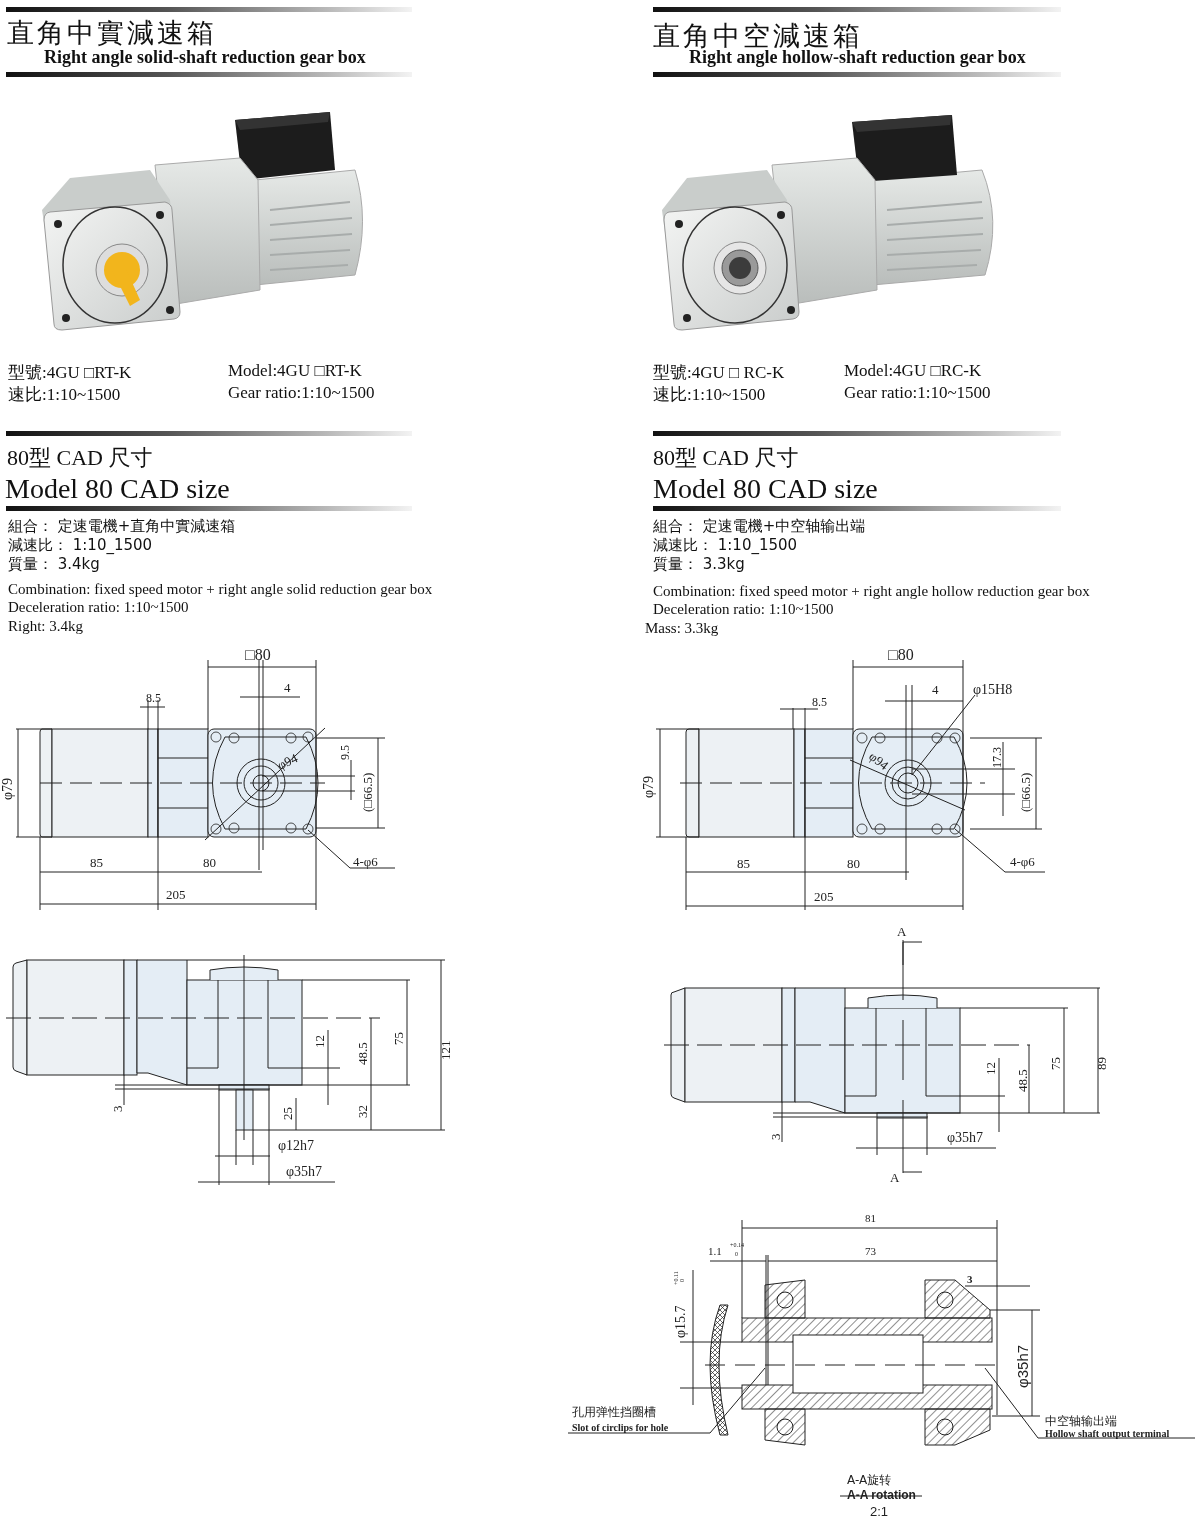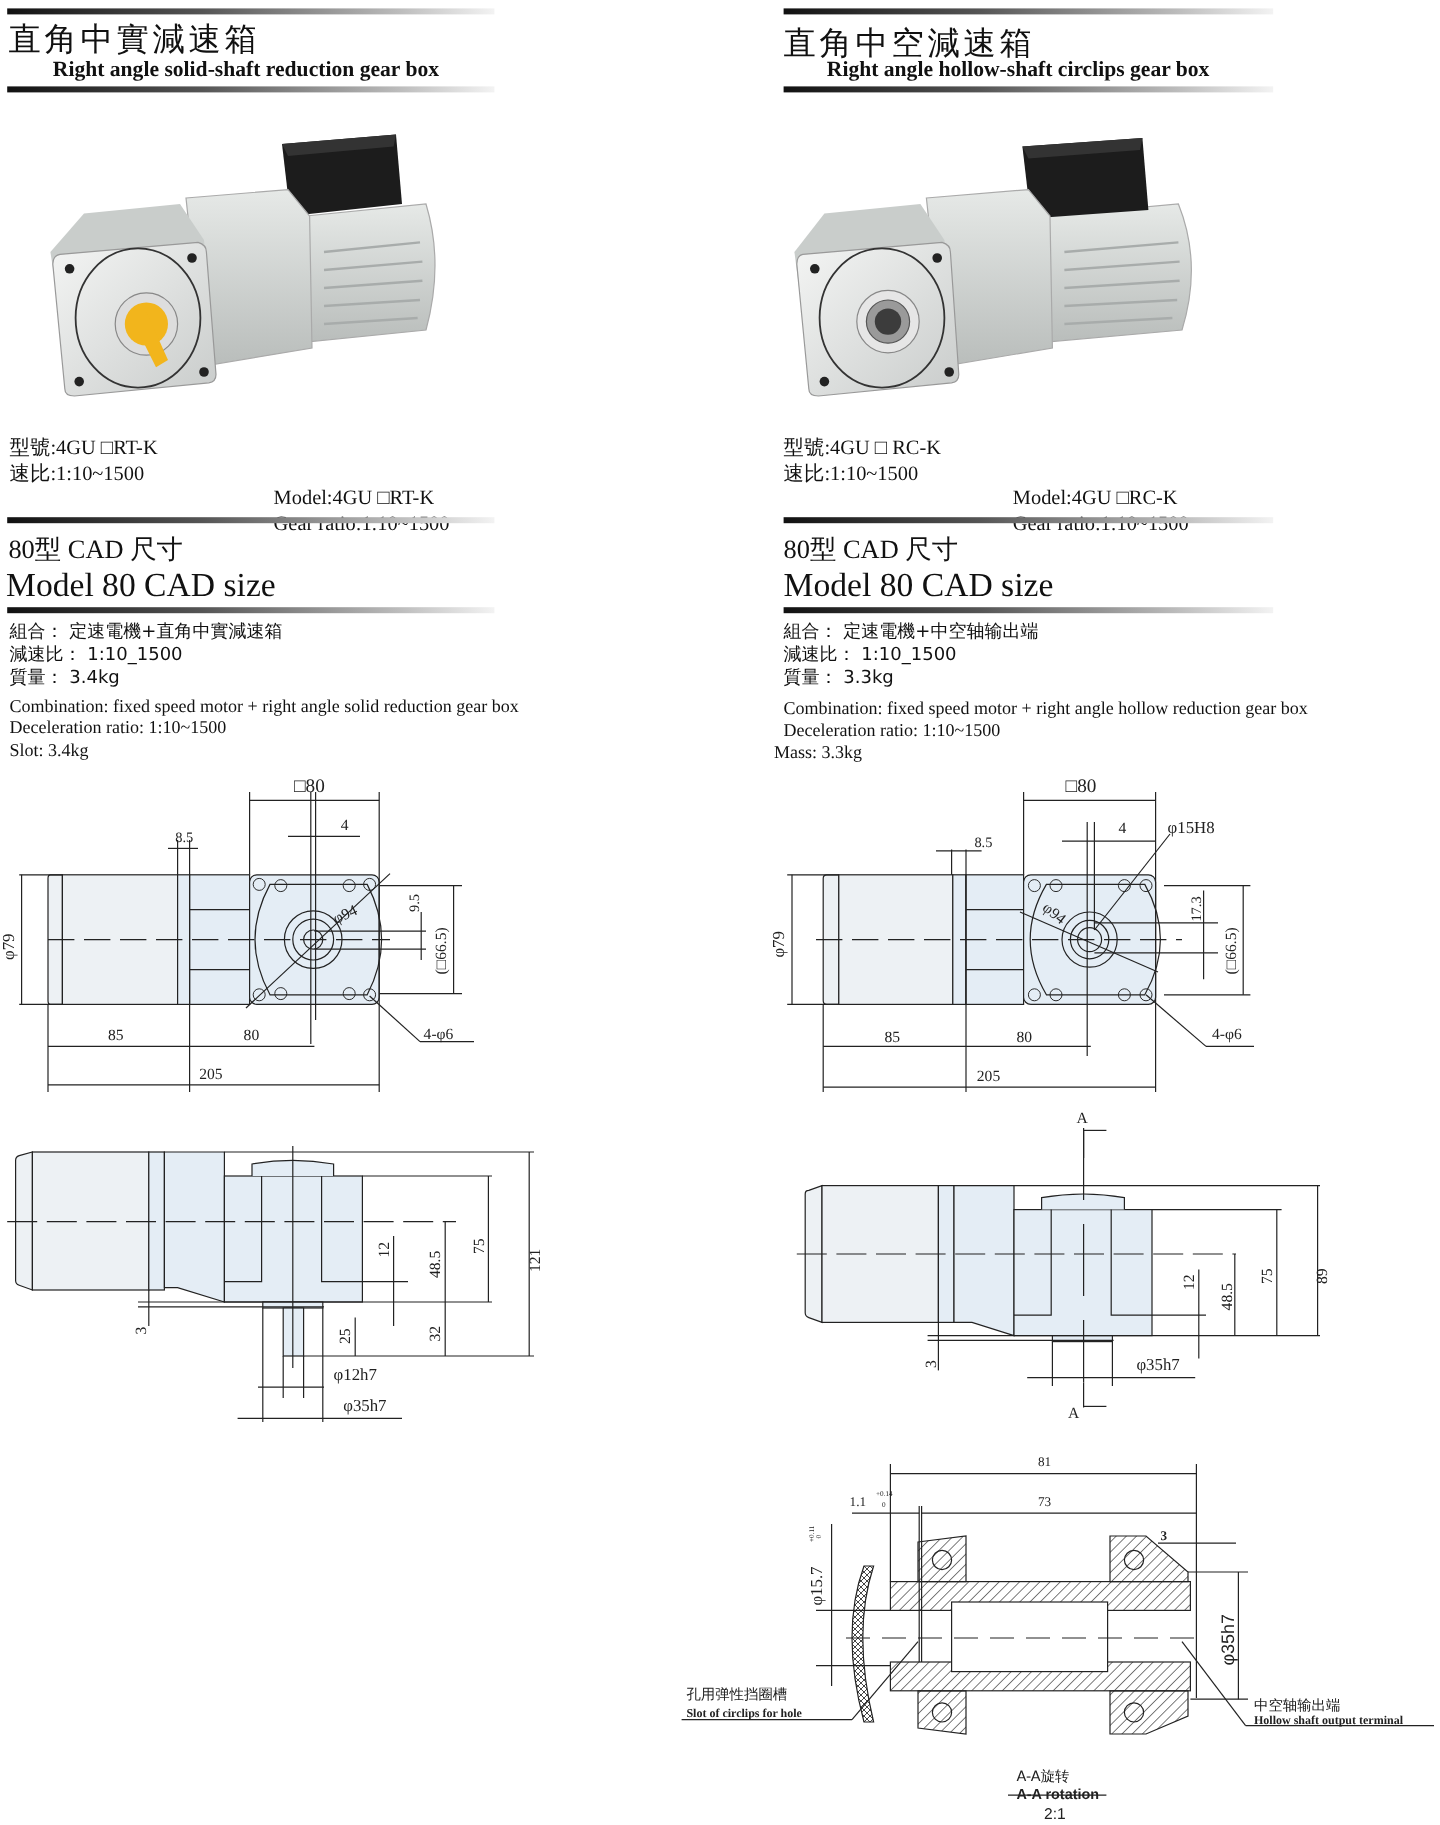--- a/index.html
+++ b/index.html
@@ -5,21 +5,21 @@
   html, body { margin: 0; padding: 0; background: #ffffff; }
   body { width: 1200px; height: 1521px; position: relative; overflow: hidden; color: #111; }
   .col { position: absolute; top: 0; width: 560px; }
   .col.left { left: 0; }
   .col.right { left: 645px; }
   .bar { position: absolute; height: 5px; background: linear-gradient(to right, #111 0%, #555 40%, #bbb 80%, #f3f3f3 100%); }
   .abs { position: absolute; white-space: nowrap; }
   .h-cn { font-size: 27px; letter-spacing: 3px; font-family: "DejaVu Sans", sans-serif; }
   .h-en { font-size: 18px; font-weight: bold; font-family: "Liberation Serif", serif; margin-left: 36px; }
   .spec { font-size: 17px; font-family: Liberation Serif, serif; }
-  .spec-en { font-size: 17px; font-family: "Liberation Serif", serif; margin-top: 44px; }
+  .spec-en { font-size: 17px; font-family: "Liberation Serif", serif; }
   .cad-cn { font-size: 22px; font-family: Liberation Serif, serif; }
   .cad-en { font-size: 28px; font-family: "Liberation Serif", serif; }
   .info-cn { font-size: 15px; font-family: "DejaVu Sans", sans-serif; line-height: 19px; text-align: right; }
   .info-en { font-size: 15px; font-family: "Liberation Serif", serif; font-weight: normal; line-height: 18px; }
   svg text { font-family: "Liberation Serif", serif; fill: #222; }
   .photo { position: absolute; }
 </style>
 </head>
 <body>
 
@@ -75,21 +75,21 @@
   <div class="bar" style="left:6px; top:431px; width:406px;"></div>
   <div class="abs cad-cn" style="left:7px; top:443px;">80型  CAD 尺寸</div>
   <div class="abs cad-en" style="left:5px; top:473px;">Model 80  CAD size</div>
   <div class="bar" style="left:6px; top:506px; width:406px;"></div>
 
   <div class="abs info-cn" style="left:8px; top:517px;">組合： 定速電機+直角中實減速箱</div>
   <div class="abs info-cn" style="left:8px; top:536px;">減速比： 1:10_1500</div>
   <div class="abs info-cn" style="left:8px; top:555px;">質量： 3.4kg</div>
   <div class="abs info-en" style="left:8px; top:580px;">Combination: fixed speed motor + right angle solid reduction gear box</div>
   <div class="abs info-en" style="left:8px; top:598px;">Deceleration ratio: 1:10~1500</div>
-  <div class="abs info-en" style="left:8px; top:617px;">Slot: 3.4kg</div>
+  <div class="abs info-en" style="left:8px; top:617px;">Right: 3.4kg</div>
 
   <svg class="abs" style="left:0; top:640px;" width="420" height="280">
     <g stroke="#222" stroke-width="1" fill="none">
       <path d="M42 89 L52 89 L52 197 L42 197 Q40 197 40 194 L40 92 Q40 89 42 89Z" fill="#edf1f4"></path>
       <rect x="52" y="89" width="96" height="108" fill="#edf1f4"></rect>
       <rect x="148" y="89" width="10" height="108" fill="#e4edf5"></rect>
       <rect x="158" y="89" width="50" height="108" fill="#e4edf5"></rect>
       <line x1="158" y1="118" x2="208" y2="118"></line>
         <line x1="158" y1="168" x2="208" y2="168"></line>
       <rect x="208" y="89" width="108" height="108" rx="6" fill="#e4edf5"></rect>
@@ -188,21 +188,21 @@
     <text x="292" y="180" font-size="13" transform="rotate(-90 292 180)">25</text>
     <text x="122" y="172" font-size="13" transform="rotate(-90 122 172)">3</text>
     <text x="278" y="210" font-size="14">φ12h7</text>
     <text x="286" y="236" font-size="14">φ35h7</text>
   </svg>
 </div>
 
 <div class="col right">
   <div class="bar" style="left:8px; top:7px; width:408px;"></div>
   <div class="abs h-cn" style="left:8px; top:18px;">直角中空減速箱</div>
-  <div class="abs h-en" style="left:8px; top:47px;">Right angle hollow-shaft circlips gear box</div>
+  <div class="abs h-en" style="left:8px; top:47px;">Right angle hollow-shaft reduction gear box</div>
   <div class="bar" style="left:8px; top:72px; width:408px;"></div>
 
   <svg class="photo" style="left:12px; top:100px;" width="360" height="240" viewBox="0 0 360 240">
     <defs>
       <linearGradient id="gm2" x1="0" y1="0" x2="0" y2="1">
           <stop offset="0" stop-color="#e6e9e7"></stop>
           <stop offset="1" stop-color="#b9bdbb"></stop>
         </linearGradient>
       <linearGradient id="gf2" x1="0" y1="0" x2="1" y2="1">
           <stop offset="0" stop-color="#f4f5f4"></stop>

